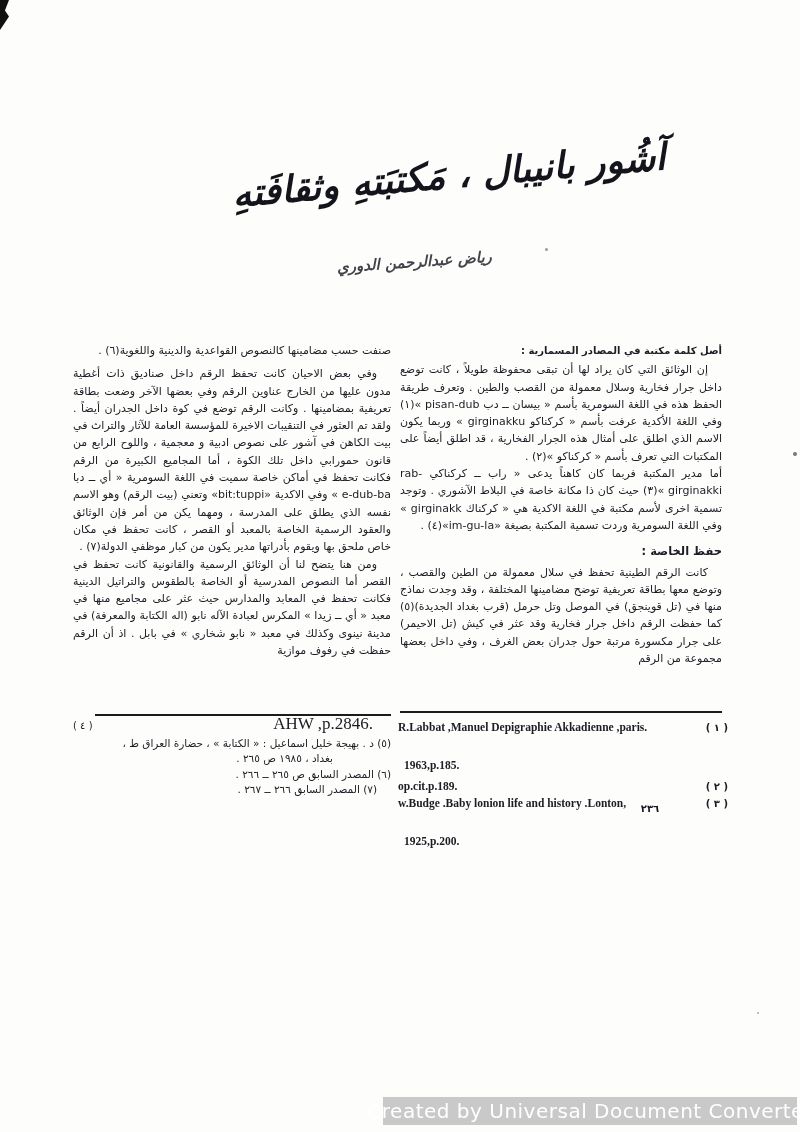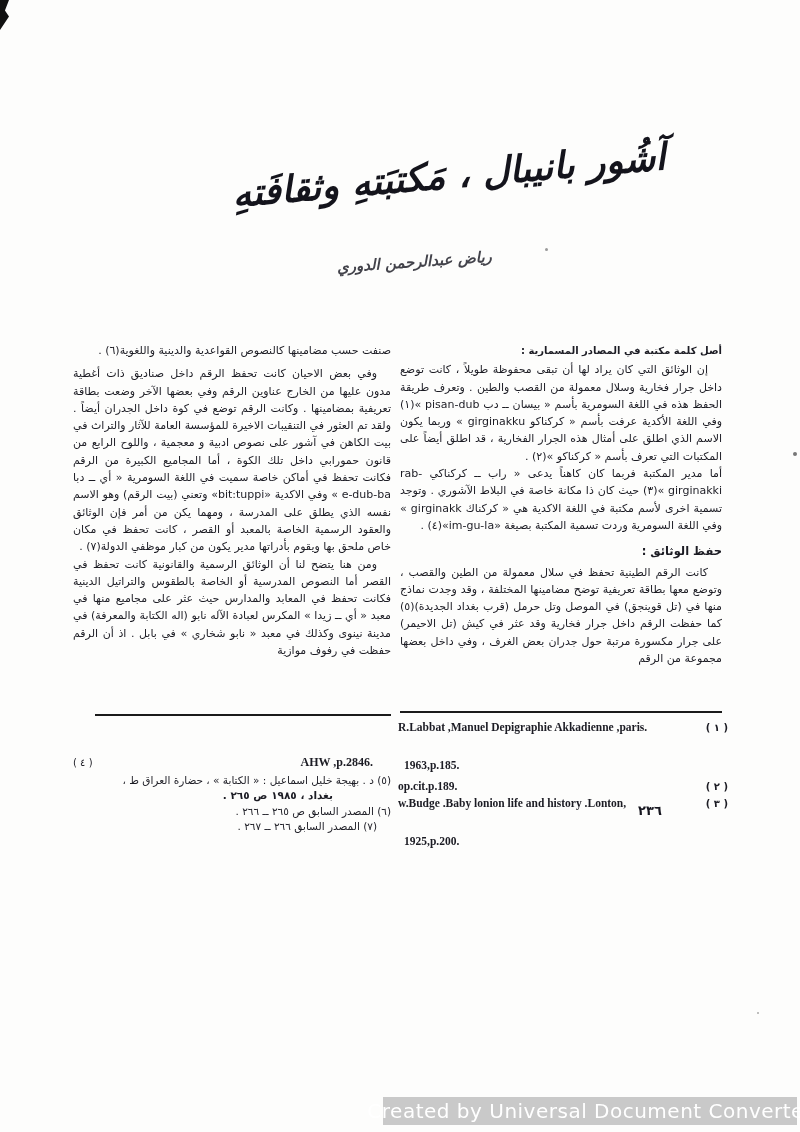--- a/index.html
+++ b/index.html
@@ -57,28 +57,28 @@
   .sep-left{left:95px;top:714px;width:296px;}
 
   
   .footnotes{position:absolute;color:#1c1c24;}
   .fn-right{left:398px;top:719px;width:330px;font-family:"Liberation Serif",serif;font-size:11.5px;font-weight:bold;line-height:17px;direction:ltr;}
   .fn-right .row{display:flex;justify-content:space-between;align-items:flex-end;}
   .fn-right .num{font-family:"DejaVu Sans",sans-serif;font-weight:bold;font-size:10px;padding-left:8px;}
   .fn-right .cont{padding-left:6px;margin-top:21px;}
   .fn-left{left:73px;top:716px;width:318px;direction:rtl;font-size:10.5px;line-height:15.5px;}
   .fn-left .row4{display:flex;flex-direction:row-reverse;justify-content:space-between;align-items:baseline;padding:0 18px 0 0;margin-bottom:2px;}
-  .fn-left .row4 .latin-fn{font-family:"Liberation Serif",serif;font-weight:bold;font-size:12px;direction:ltr;padding-left:42px;margin-top:39px;}
+  .fn-left .row4 .latin-fn{font-family:"Liberation Serif",serif;font-weight:normal;font-size:17px;direction:ltr;padding-left:42px;}
   .fn-left .row4 .num{font-size:10px;}
   .fn-left p{margin:0;}
-  .fn-left .cont{padding-right:58px;font-weight:bold;}
+  .fn-left .cont{padding-right:58px;}
 
   .page-number{
     position:absolute;left:630px;top:803px;width:40px;
-    font-weight:bold;font-size:13px;color:#16161f;text-align:center;direction:rtl;
+    font-weight:bold;font-size:10px;color:#16161f;text-align:center;direction:rtl;
   }
 
   
   .watermark{
     position:absolute;left:383px;top:1097px;width:414px;height:28px;
     background:#c9c9c9;color:#ffffff;
     display:flex;align-items:center;justify-content:center;
     font-family:"DejaVu Sans",sans-serif;font-size:20px;letter-spacing:.5px;
     white-space:nowrap;
   }
@@ -94,21 +94,21 @@
   <div class="speck3"></div>
 
   <div class="cal-title">آشُور بانيبال ، مَكتبَتهِ وثقافَتهِ</div>
 
   <div class="signature">رياض عبدالرحمن الدوري</div>
 
   <div class="col col-right">
     <p class="heading">أصل كلمة مكتبة في المصادر المسمارية :</p>
     <p class="indent">إن الوثائق التي كان يراد لها أن تبقى محفوظة طويلاً ، كانت توضع داخل جرار فخارية وسلال معمولة من القصب والطين . وتعرف طريقة الحفظ هذه في اللغة السومرية بأسم « بيسان ــ دب pisan-dub »(١) وفي اللغة الأكدية عرفت بأسم « كركناكو girginakku » وربما يكون الاسم الذي اطلق على أمثال هذه الجرار الفخارية ، قد اطلق أيضاً على المكتبات التي تعرف بأسم « كركناكو »(٢) .</p>
     <p>أما مدير المكتبة فربما كان كاهناً يدعى « راب ــ كركناكي rab-girginakki »(٣) حيث كان ذا مكانة خاصة في البلاط الآشوري . وتوجد تسمية اخرى لأسم مكتبة في اللغة الاكدية هي « كركناك girginakk » وفي اللغة السومرية وردت تسمية المكتبة بصيغة «im-gu-la»(٤) .</p>
-    <p class="subheading">حفظ الوثائق :</p>
+    <p class="subheading">حفظ الخاصة :</p>
     <p class="indent">كانت الرقم الطينية تحفظ في سلال معمولة من الطين والقصب ، وتوضع معها بطاقة تعريفية توضح مضامينها المختلفة ، وقد وجدت نماذج منها في (تل قوينجق) في الموصل وتل حرمل (قرب بغداد الجديدة)(٥) كما حفظت الرقم داخل جرار فخارية وقد عثر في كيش (تل الاحيمر) على جرار مكسورة مرتبة حول جدران بعض الغرف ، وفي داخل بعضها مجموعة من الرقم</p>
   </div>
 
   <div class="col col-left">
     <p>صنفت حسب مضامينها كالنصوص القواعدية والدينية واللغوية(٦) .</p>
     <p class="indent" style="margin-top:6px">وفي بعض الاحيان كانت تحفظ الرقم داخل صناديق ذات أغطية مدون عليها من الخارج عناوين الرقم وفي بعضها الآخر وضعت بطاقة تعريفية بمضامينها . وكانت الرقم توضع في كوة داخل الجدران أيضاً . ولقد تم العثور في التنقيبات الاخيرة للمؤسسة العامة للآثار والتراث في بيت الكاهن في آشور على نصوص ادبية و معجمية ، واللوح الرابع من قانون حمورابي داخل تلك الكوة ، أما المجاميع الكبيرة من الرقم فكانت تحفظ في أماكن خاصة سميت في اللغة السومرية « أي ــ دبا e-dub-ba » وفي الاكدية «bit:tuppi» وتعني (بيت الرقم) وهو الاسم نفسه الذي يطلق على المدرسة ، ومهما يكن من أمر فإن الوثائق والعقود الرسمية الخاصة بالمعبد أو القصر ، كانت تحفظ في مكان خاص ملحق بها ويقوم بأدراتها مدير يكون من كبار موظفي الدولة(٧) .</p>
     <p class="indent">ومن هنا يتضح لنا أن الوثائق الرسمية والقانونية كانت تحفظ في القصر أما النصوص المدرسية أو الخاصة بالطقوس والتراتيل الدينية فكانت تحفظ في المعابد والمدارس حيث عثر على مجاميع منها في معبد « أي ــ زيدا » المكرس لعبادة الآله نابو (اله الكتابة والمعرفة) في مدينة نينوى وكذلك في معبد « نابو شخاري » في بابل . اذ أن الرقم حفظت في رفوف موازية</p>
   </div>
 
   <div class="sep sep-right"></div>

